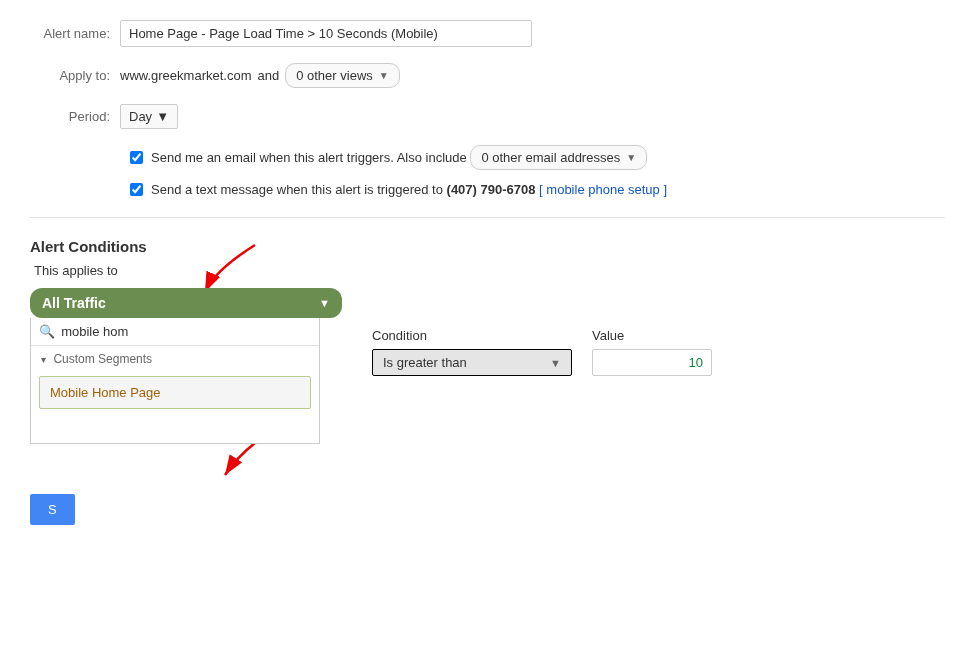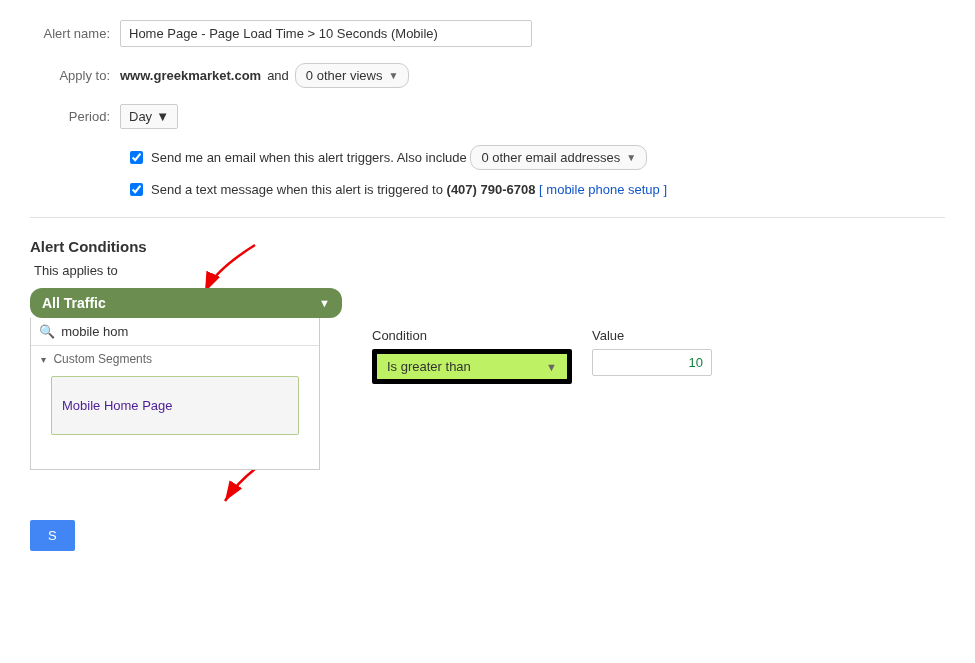--- a/index.html
+++ b/index.html
@@ -36,21 +36,21 @@
       color: #333;
     }
 
     .apply-row {
       display: flex;
       align-items: center;
       gap: 6px;
     }
 
     .bold-domain {
-      font-weight: bold;
+      font-weight: normal;
       font-size: 13px;
     }
 
     .and-text {
       font-size: 13px;
       color: #333;
     }
 
     .dropdown-btn {
       display: inline-flex;
@@ -184,28 +184,28 @@
       font-size: 12px;
       color: #666;
     }
 
     .custom-segments-header .arrow {
       font-size: 10px;
       margin-right: 4px;
     }
 
     .segment-item {
-      padding: 21px 10px;
-      margin: 4px 20px;
+      padding: 8px 10px;
+      margin: 4px 8px;
       border: 1px solid #b5cc8e;
       border-radius: 2px;
       background: #f5f5f5;
       font-size: 13px;
       cursor: pointer;
-      color: #4c1d95;
+      color: #a16207;
     }
 
     .conditions-row {
       display: flex;
       align-items: flex-start;
       gap: 20px;
       margin-top: 12px;
     }
 
     .condition-col, .value-col {
@@ -217,24 +217,24 @@
     .col-label {
       font-size: 13px;
       color: #333;
       font-weight: normal;
     }
 
     .condition-select {
       display: flex;
       align-items: center;
       gap: 4px;
-      border: 5px solid #000000;
+      border: 1px solid #000000;
       border-radius: 2px;
       padding: 5px 10px;
-      background: #bef264;
+      background: #e5e5e5;
       cursor: pointer;
       font-size: 13px;
       color: #333;
       width: 200px;
     }
 
     .value-input {
       border: 1px solid #ccc;
       border-radius: 2px;
       padding: 5px 8px;

